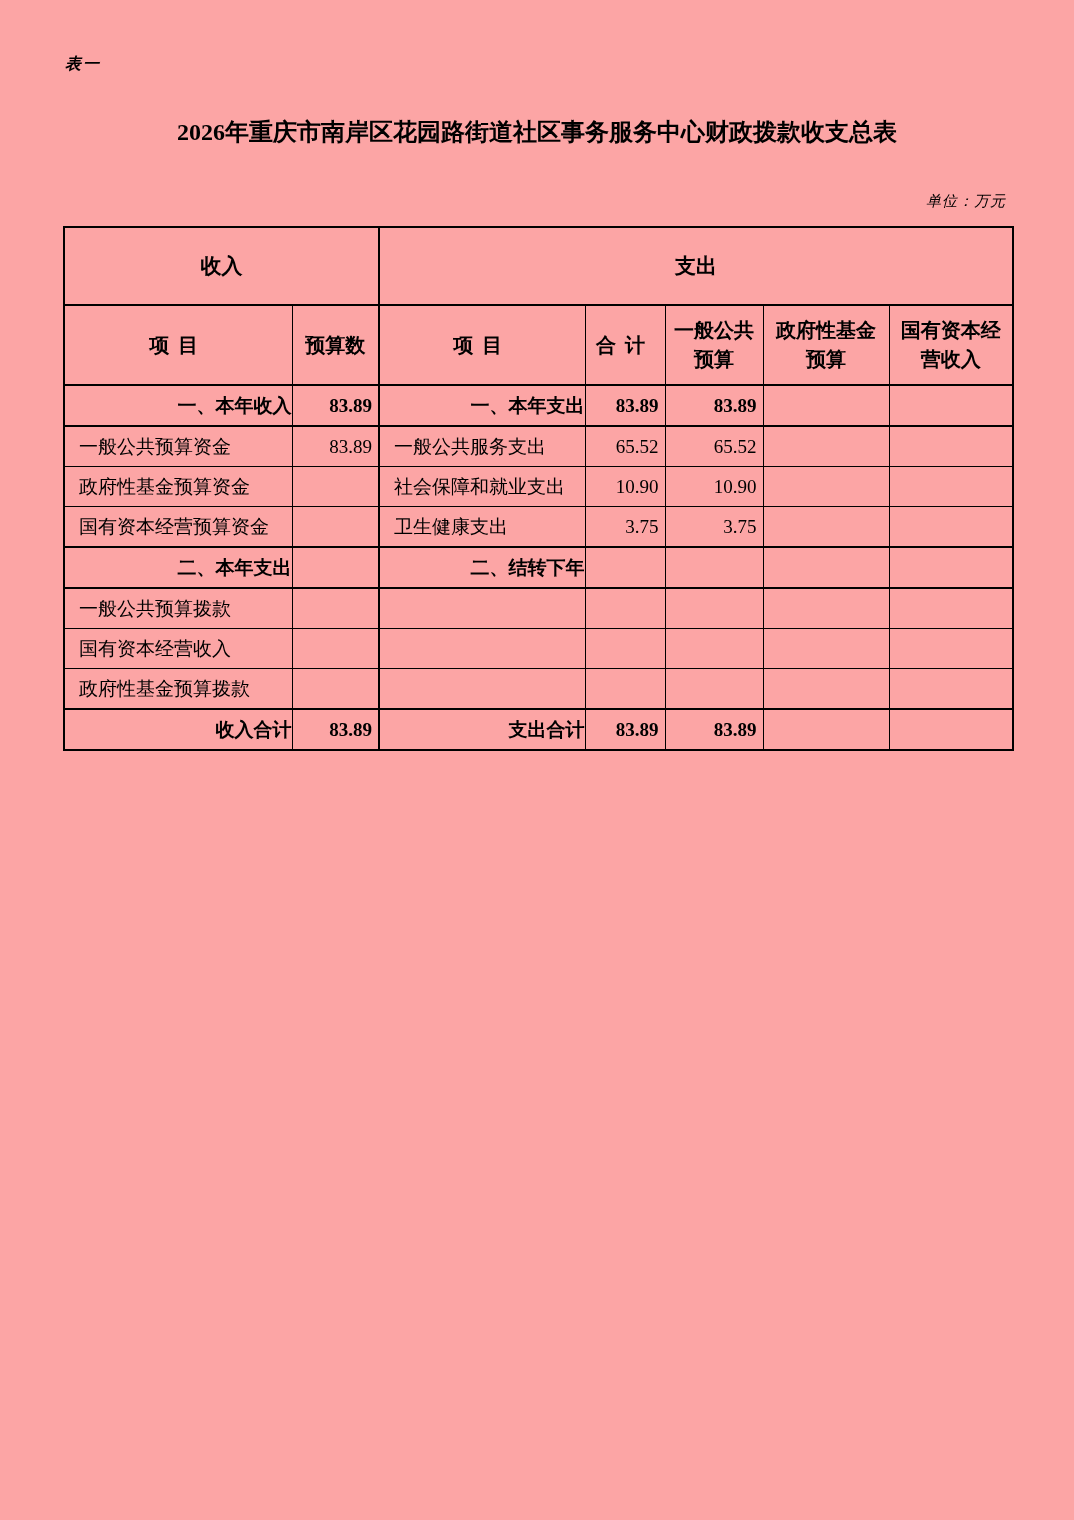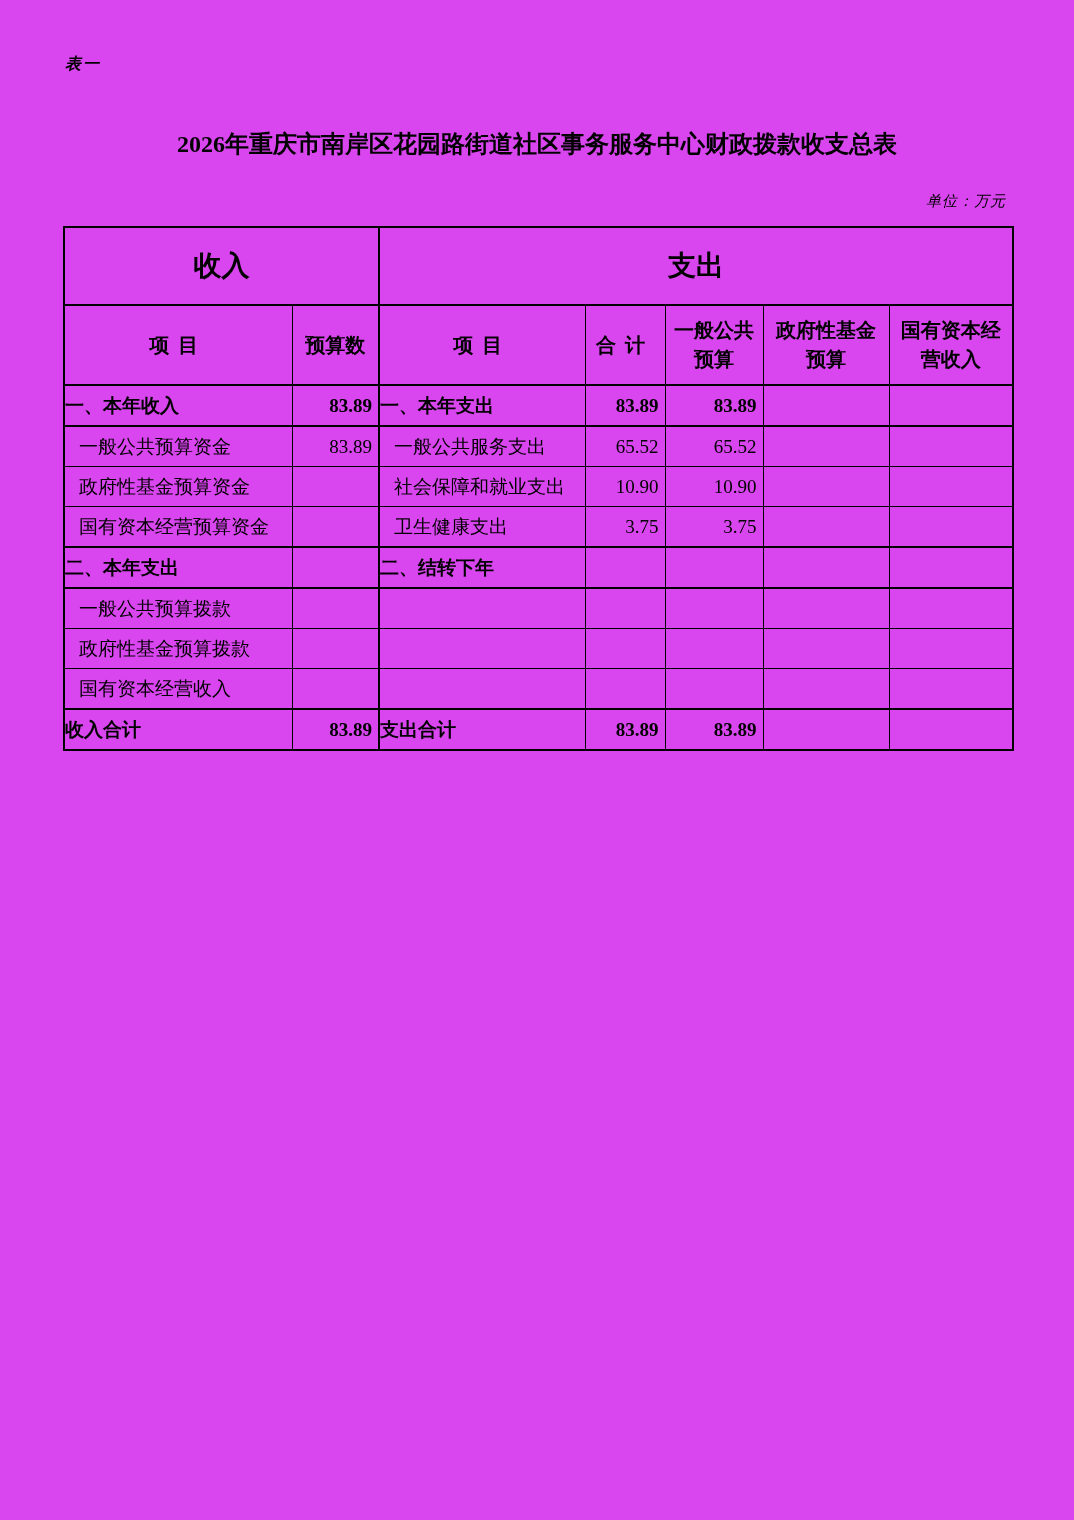--- a/index.html
+++ b/index.html
@@ -5,38 +5,38 @@
   html, body {
     margin: 0;
     padding: 0;
     background: #e8e8e8;
   }
   .sheet {
     position: relative;
     width: 1074px;
     height: 1520px;
     margin: 0 auto;
-    background: #d946ef;
+    background: #fca5a5;
     font-family: "Liberation Serif", "DejaVu Serif", serif;
     color: #000;
   }
   .table-label {
     position: absolute;
     left: 65px;
     top: 54px;
     font-size: 16px;
     font-style: italic;
     font-weight: 600;
     letter-spacing: 2px;
   }
   .page-title {
     position: absolute;
     left: 0;
     right: 0;
-    top: 128px;
+    top: 116px;
     margin: 0;
     text-align: center;
     font-size: 24px;
     font-weight: bold;
     font-family: "Liberation Serif", "DejaVu Serif", serif;
   }
   .unit-note {
     position: absolute;
     right: 68px;
     top: 192px;
@@ -61,21 +61,21 @@
   }
   
   table.budget thead th {
     font-family: "Liberation Sans", "DejaVu Sans", sans-serif;
     font-weight: bold;
     text-align: center;
     line-height: 1.45;
   }
   tr.grp th {
     height: 74px;
-    font-size: 28px;
+    font-size: 21px;
     border-bottom-width: 2px;
     border-radius: 23px;
   }
   tr.sub th {
     height: 78px;
     font-size: 20px;
     border-bottom-width: 2px;
     padding: 0 4px;
   }
   .ls {
@@ -95,21 +95,21 @@
     text-align: right;
     padding: 0 6px 0 18px;
     font-family: "Liberation Serif", "DejaVu Serif", serif;
   }
   tr.sec td {
     font-weight: bold;
     border-top-width: 2px;
     border-bottom-width: 2px;
   }
   tr.sec td.item {
-    text-align: left;
+    text-align: right;
     padding: 0;
   }
   
   .divL {
     border-left-width: 2px !important;
     margin-left: 26px;
   }
 </style>
 </head>
 <body>
@@ -196,30 +196,30 @@
       <tr>
         <td class="item">一般公共预算拨款</td>
         <td class="num"></td>
         <td class="item divL"></td>
         <td class="num"></td>
         <td class="num"></td>
         <td class="num"></td>
         <td class="num"></td>
       </tr>
       <tr>
+        <td class="item">国有资本经营收入</td>
+        <td class="num"></td>
+        <td class="item divL"></td>
+        <td class="num"></td>
+        <td class="num"></td>
+        <td class="num"></td>
+        <td class="num"></td>
+      </tr>
+      <tr>
         <td class="item">政府性基金预算拨款</td>
-        <td class="num"></td>
-        <td class="item divL"></td>
-        <td class="num"></td>
-        <td class="num"></td>
-        <td class="num"></td>
-        <td class="num"></td>
-      </tr>
-      <tr>
-        <td class="item">国有资本经营收入</td>
         <td class="num"></td>
         <td class="item divL"></td>
         <td class="num"></td>
         <td class="num"></td>
         <td class="num"></td>
         <td class="num"></td>
       </tr>
       <tr class="sec">
         <td class="item">收入合计</td>
         <td class="num">83.89</td>

